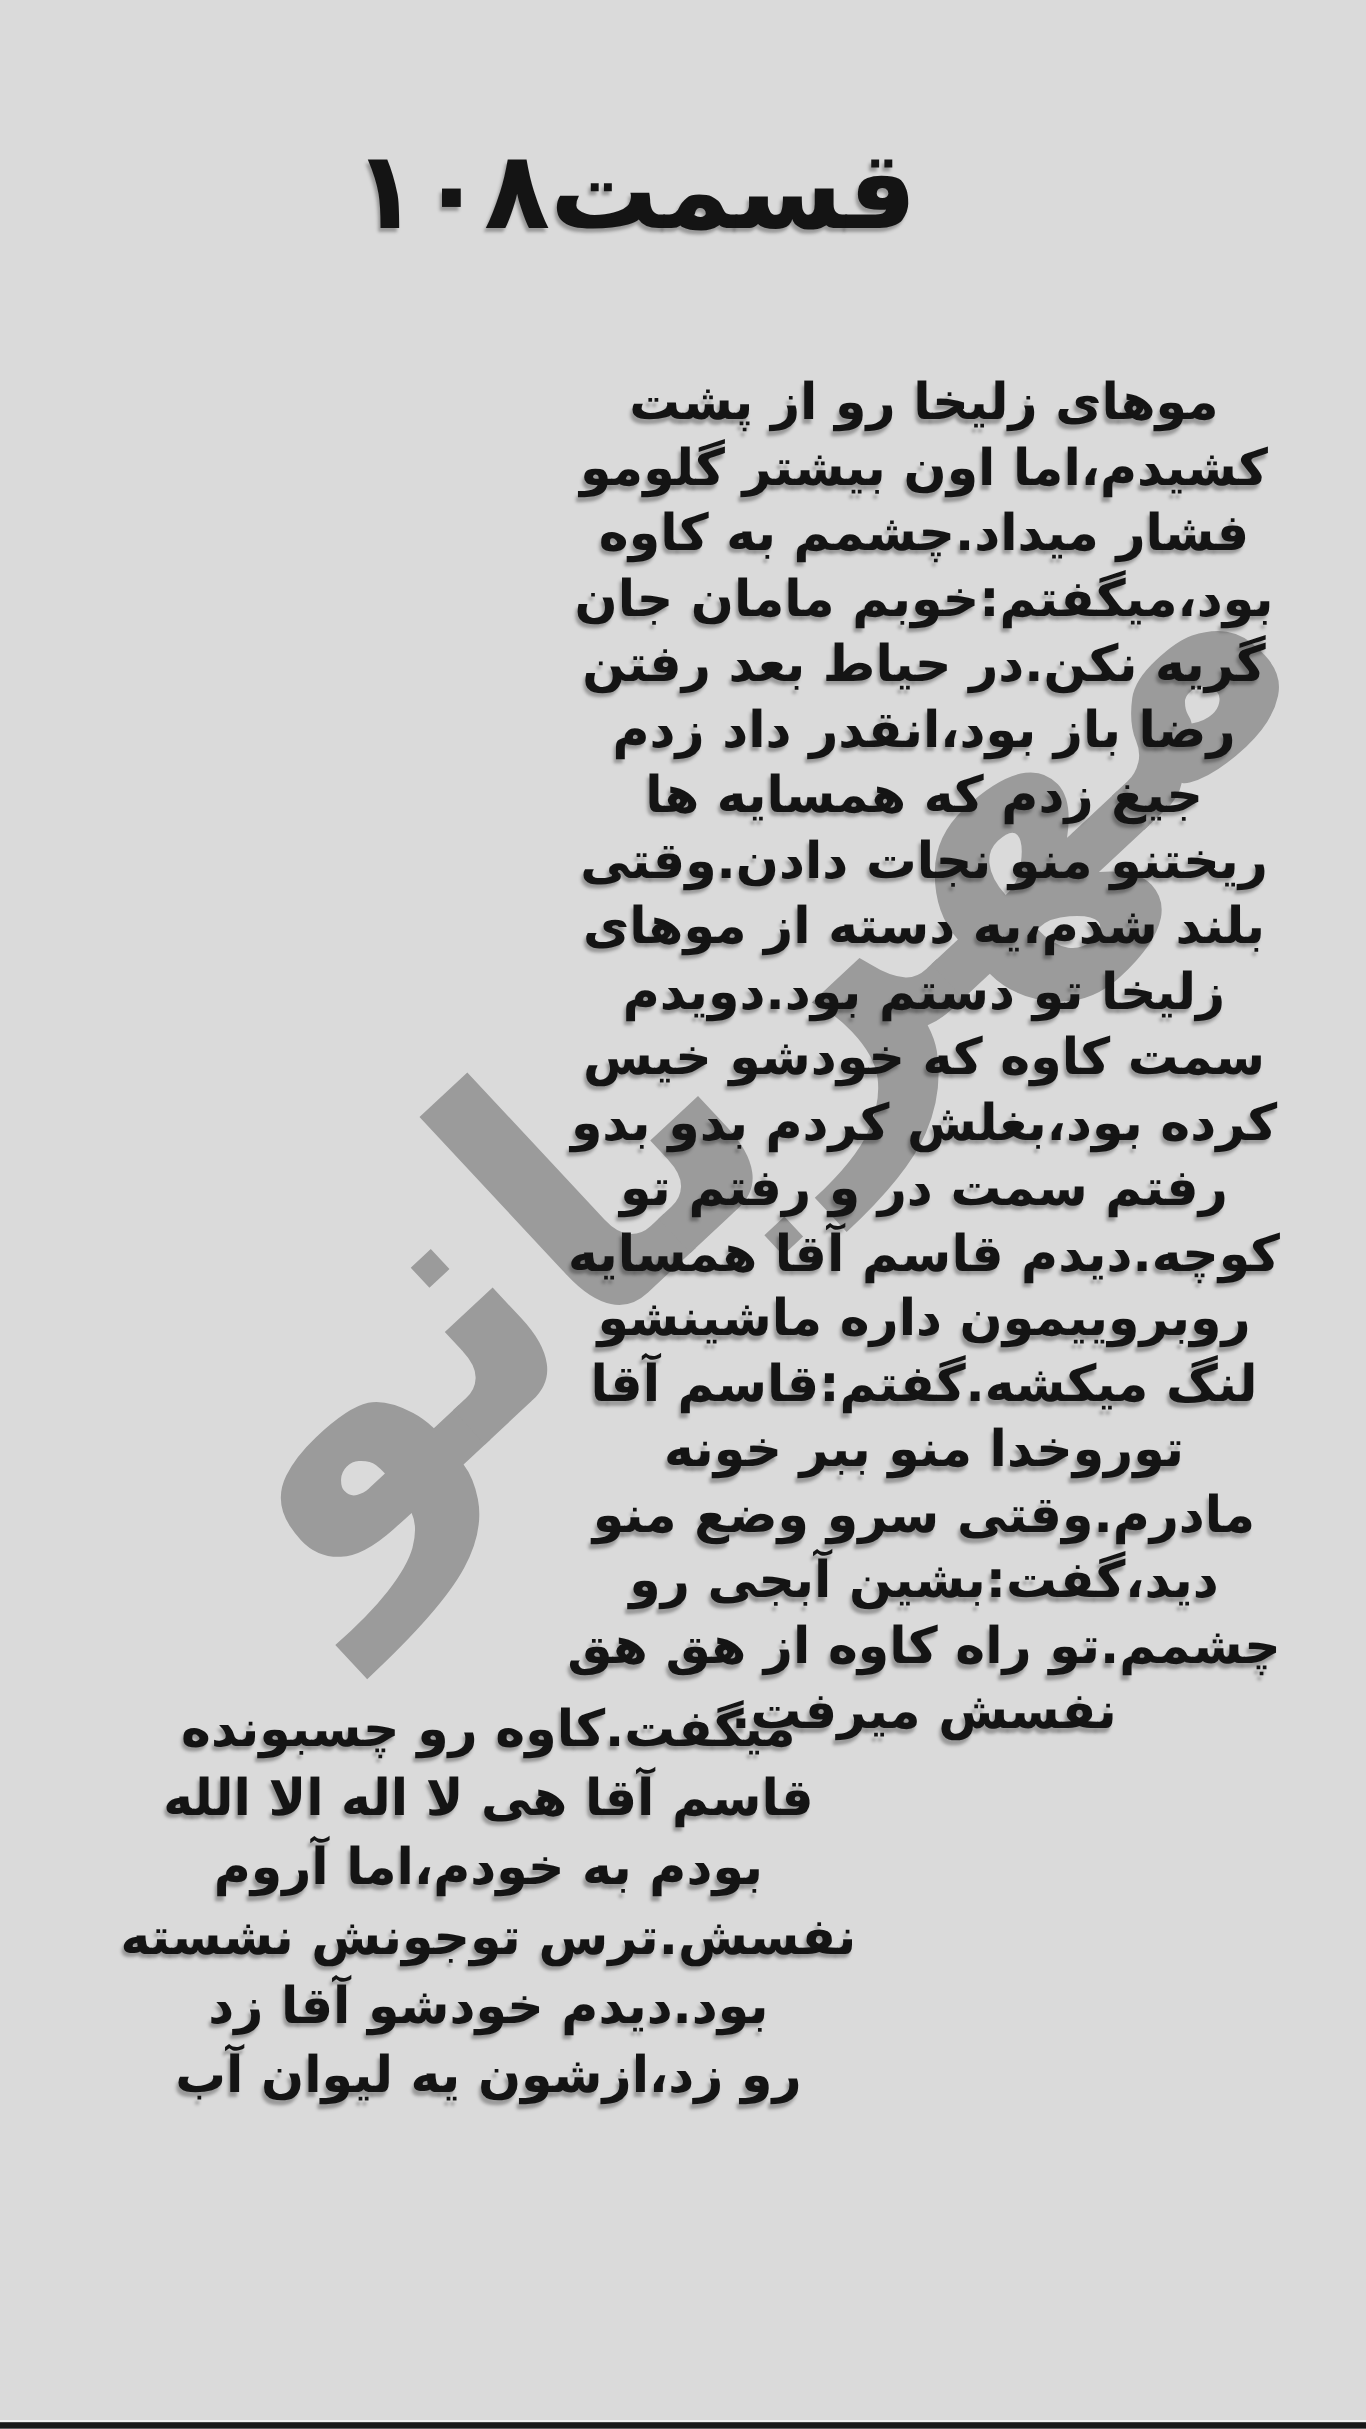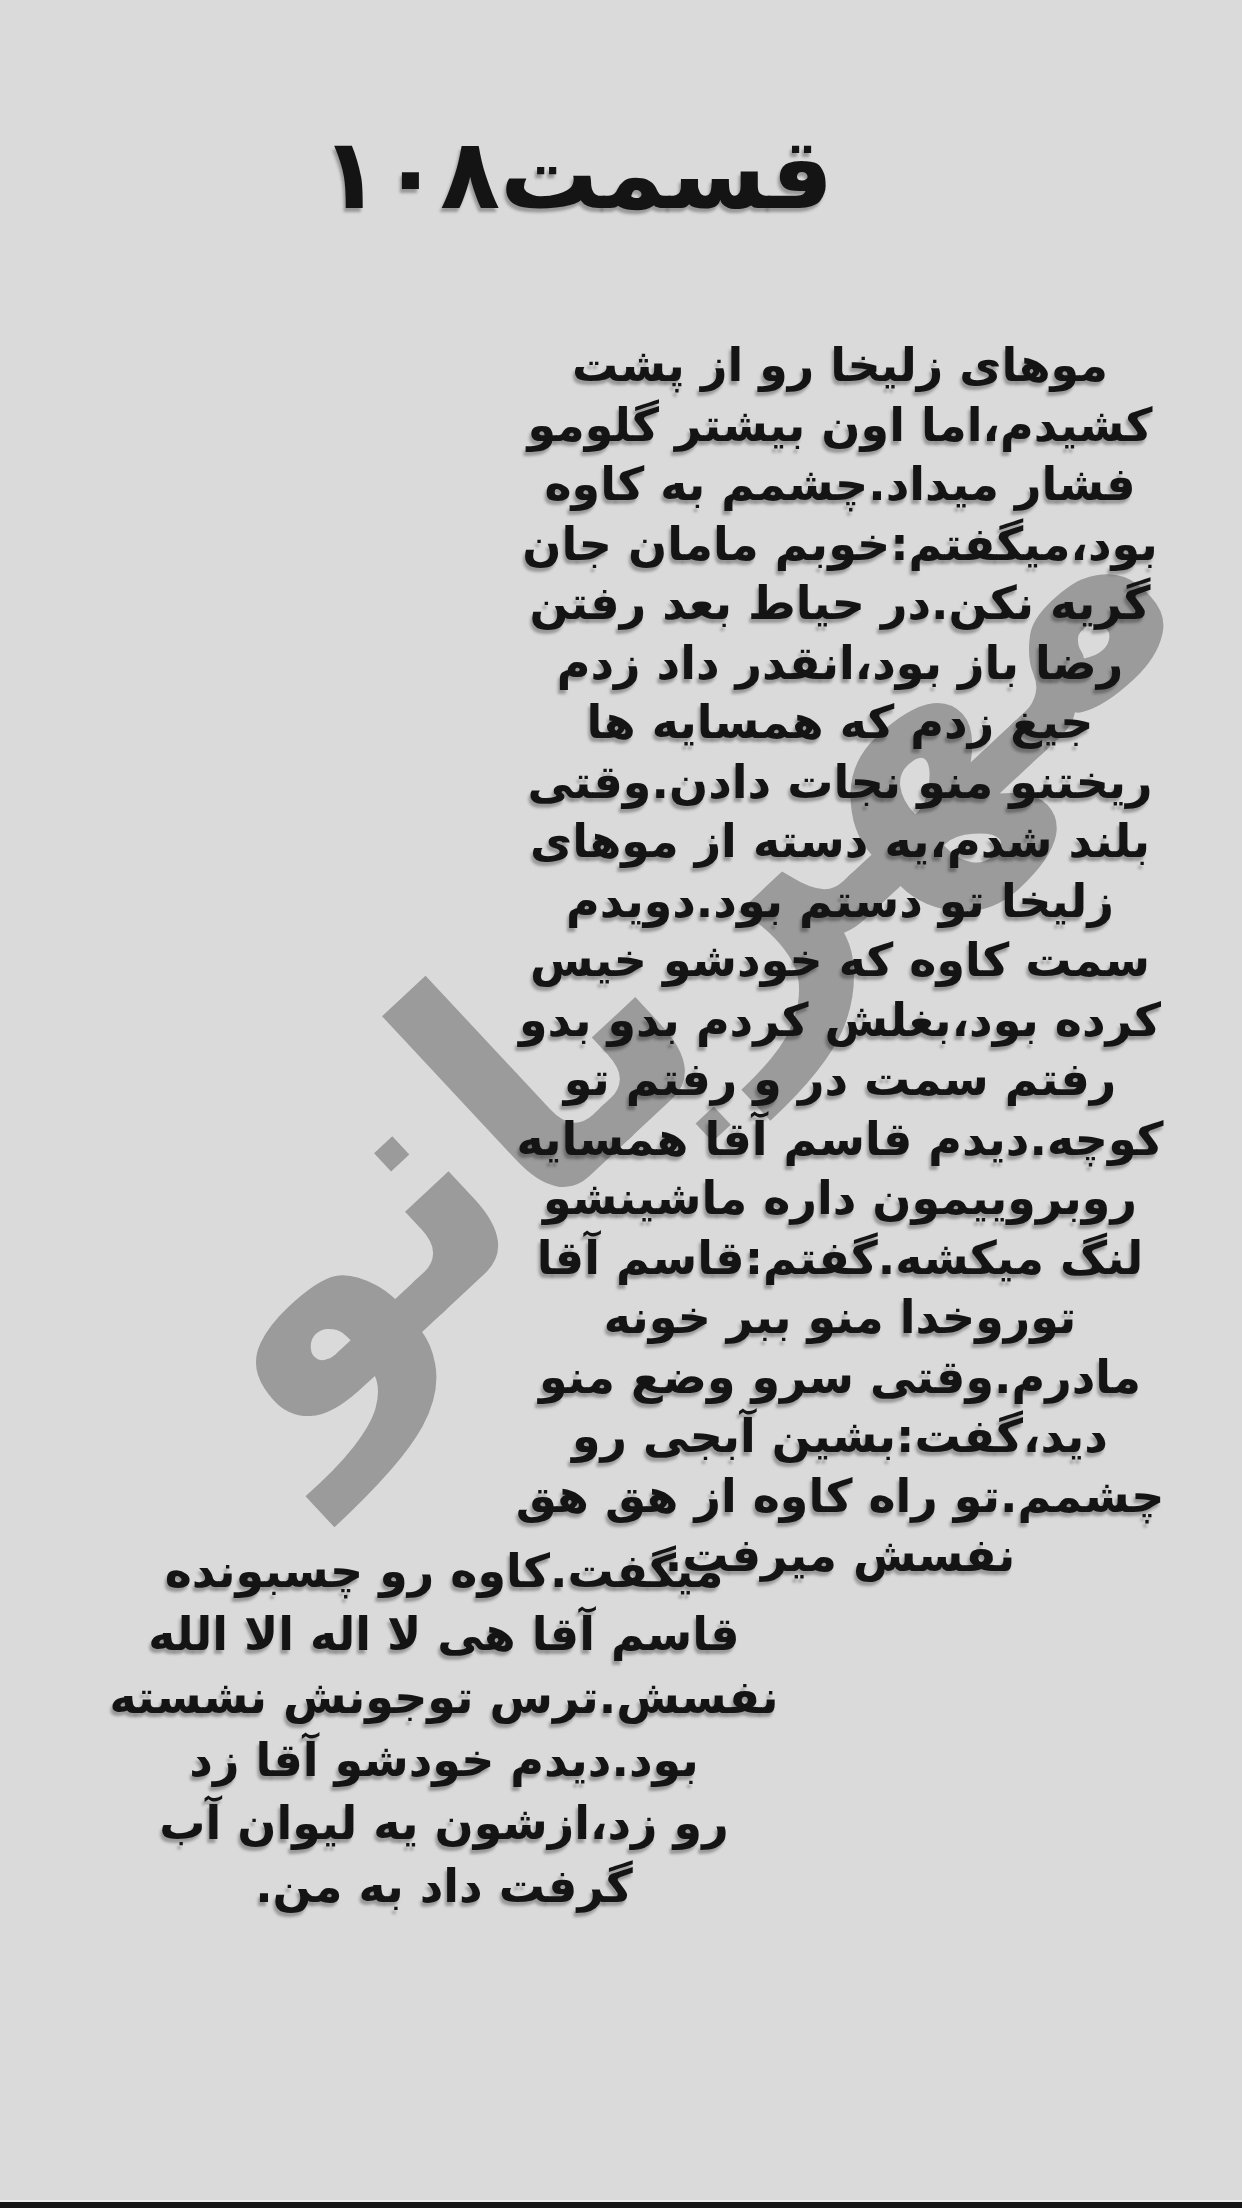--- a/index.html
+++ b/index.html
@@ -102,21 +102,21 @@
     <div class="line">توروخدا منو ببر خونه</div>
     <div class="line">مادرم.وقتی سرو وضع منو</div>
     <div class="line">دید،گفت:بشین آبجی رو</div>
     <div class="line">چشمم.تو راه کاوه از هق هق</div>
     <div class="line">نفسش میرفت.</div>
   </div>
 
   <div class="para para2">
     <div class="line">میگفت.کاوه رو چسبونده</div>
     <div class="line">قاسم آقا هی لا اله الا الله</div>
+    <div class="line">بودم به خودم،اما آروم</div>
     <div class="line">نفسش.ترس توجونش نشسته</div>
     <div class="line">بود.دیدم خودشو آقا زد</div>
     <div class="line">رو زد،ازشون یه لیوان آب</div>
-    <div class="line">گرفت داد به من.</div>
   </div>
 
   <div class="bottom-bar"></div>
 
 </div>
 
 </body></html>

